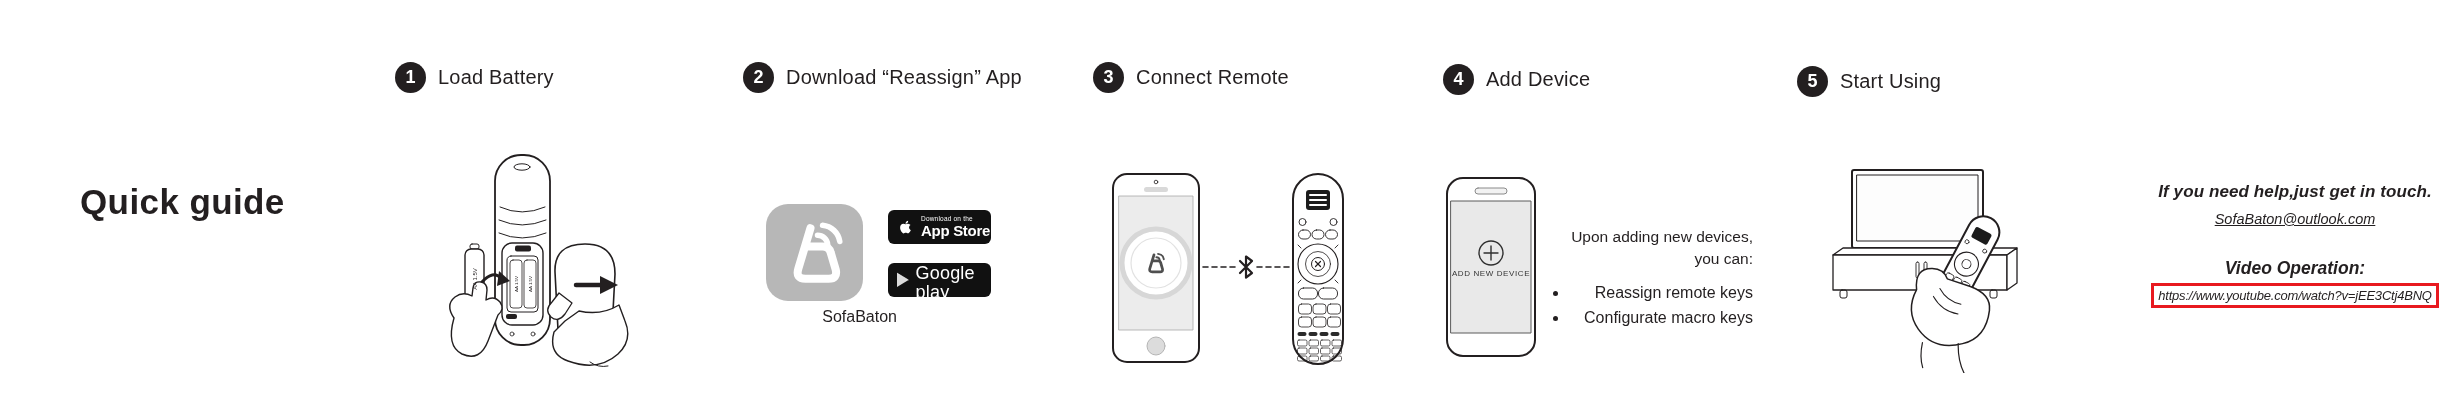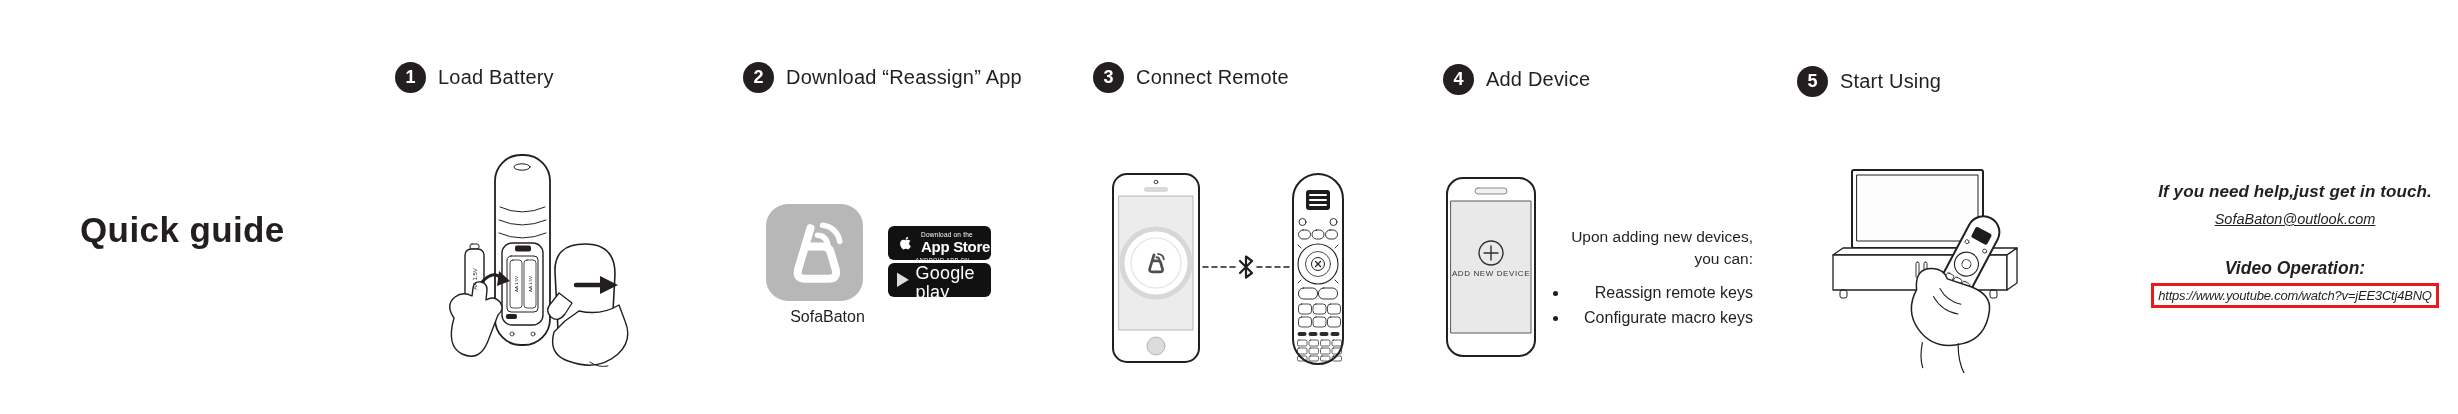--- a/index.html
+++ b/index.html
@@ -3,39 +3,39 @@
 <meta charset="utf-8">
 <style>
   html,body{margin:0;padding:0;background:#fff;}
   #canvas{
     position:relative;width:2458px;height:414px;background:#ffffff;
     font-family:"Liberation Sans",sans-serif;color:#231f20;overflow:hidden;
   }
   .abs{position:absolute;}
 
   
-  .page-title{left:80px;top:182px;font-size:35px;font-weight:bold;letter-spacing:.4px;margin-top:28px;}
+  .page-title{left:80px;top:182px;font-size:35px;font-weight:bold;letter-spacing:.4px;}
 
   
   .step-head{display:flex;align-items:center;gap:12px;height:31px;}
   .step-num{
     width:31px;height:31px;border-radius:50%;background:#231f20;color:#fff;
     font-size:18px;font-weight:bold;line-height:31px;text-align:center;flex:0 0 auto;
   }
   .step-label{font-size:20px;letter-spacing:.2px;white-space:nowrap;}
   .sh1{left:395px;top:62px;} .sh2{left:743px;top:62px;} .sh3{left:1093px;top:62px;}
   .sh4{left:1443px;top:64px;} .sh5{left:1797px;top:66px;}
 
   
   .app-icon{left:766px;top:204px;width:97px;height:97px;border-radius:22px;background:#b7b7b7;
     display:flex;align-items:center;justify-content:center;}
-  .app-caption{left:779px;top:308px;width:97px;text-align:center;font-size:16px;}
+  .app-caption{left:800px;top:308px;width:97px;text-align:right;font-size:16px;}
   .badge{width:103px;height:34px;background:#111;border-radius:6px;color:#fff;
     display:flex;align-items:center;gap:7px;padding-left:9px;box-sizing:border-box;}
-  .badge-appstore{left:888px;top:226px;}
+  .badge-appstore{left:888px;top:210px;}
   .badge-gplay{left:888px;top:263px;}
   .badge-text{display:flex;flex-direction:column;justify-content:center;line-height:1.05;}
   .bt-small{font-size:6.5px;letter-spacing:.2px;}
   .bt-big{font-size:15px;font-weight:bold;letter-spacing:-.3px;}
   .gt-small{font-size:5.5px;letter-spacing:.5px;}
   .gt-big{font-size:18px;font-family:Liberation Sans, sans-serif;letter-spacing:.2px;}
 
   
   .step4-text{left:1553px;top:226px;width:200px;font-size:15.5px;line-height:1.45;text-align:right;}
   .step4-notes{margin:10px 0 0 0;padding:0 0 0 16px;font-size:16px;line-height:1.55;}

